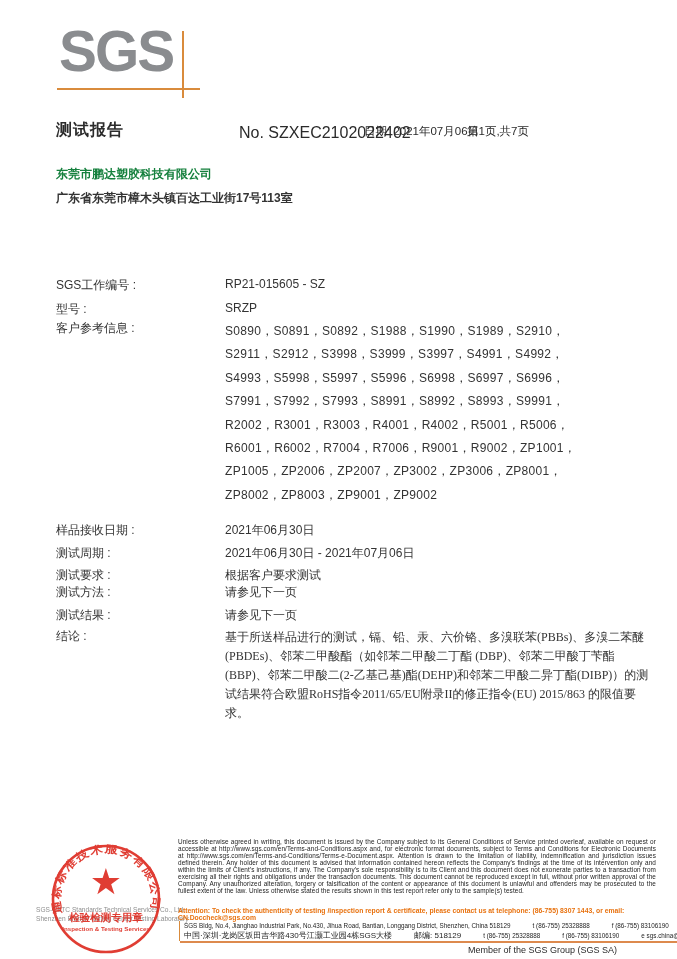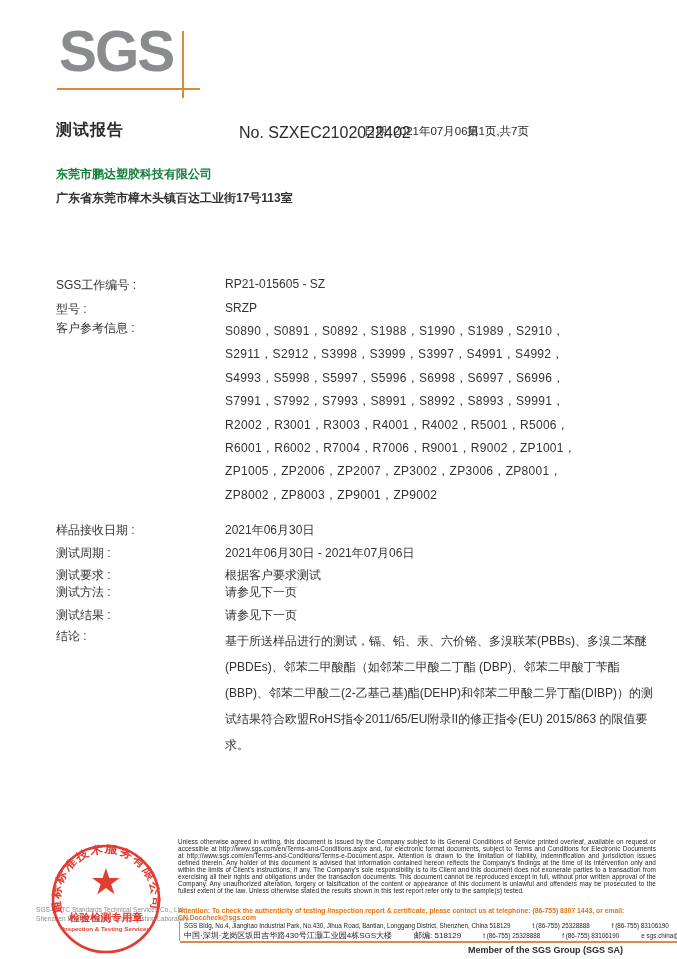--- a/index.html
+++ b/index.html
@@ -21,38 +21,38 @@
   .report-pages{position:absolute;left:467px;top:124px;font-size:11.5px;color:#2b2b2b;}
   
   .company{position:absolute;left:56px;top:166px;font-size:12px;font-weight:700;color:#15803d;}
   .addr{position:absolute;left:56px;top:190px;font-size:12px;font-weight:700;color:#333;}
   .sample-note{position:absolute;left:56px;top:253px;font-size:12px;color:#333;}
   
   .row{position:absolute;left:56px;width:600px;font-size:12px;color:#333;}
   .row .lbl{display:inline-block;width:169px;vertical-align:top;}
   .row .val{display:inline-block;width:430px;vertical-align:top;}
   .ref-line{line-height:23.4px;letter-spacing:0.3px;}
-  .conclusion .val{line-height:26px;}
+  .conclusion .val{line-height:19px;font-family:Liberation Serif, serif;}
   
   .legal{
     position:absolute;left:178px;top:838px;width:478px;font-size:6.4px;line-height:7px;
     color:#222;text-align:justify;letter-spacing:0.1px;
   }
   .attention{
     position:absolute;left:178px;top:907px;width:478px;font-size:6.8px;line-height:7.3px;
     color:#e8720f;font-weight:700;
   }
   .addr-block{
     position:absolute;left:179px;top:921px;width:478px;border-left:1.5px solid #d98b3c;padding-left:4px;
   }
   .addr-row{font-size:6.3px;color:#1e1e1e;white-space:nowrap;line-height:10px;}
   .addr-row span{margin-right:22px;}
   .addr-row.cn{font-size:8px;}
   .footer-rule{position:absolute;left:180px;top:941px;width:497px;height:1.5px;background:#dd8a4e;}
-  .member{position:absolute;left:468px;top:945px;font-size:9px;color:#2b2b2b;font-weight:bold;}
+  .member{position:absolute;left:468px;top:945px;font-size:9px;color:#2b2b2b;}
   
   .gray-co{position:absolute;left:36px;top:905px;font-size:6.6px;line-height:9px;color:#8f8f8f;white-space:nowrap;}
   .stamp{position:absolute;left:45px;top:841px;opacity:0.88;}
 </style>
 </head>
 <body>
 
 <div class="page">
 
   <div class="logo-text">SGS</div>

